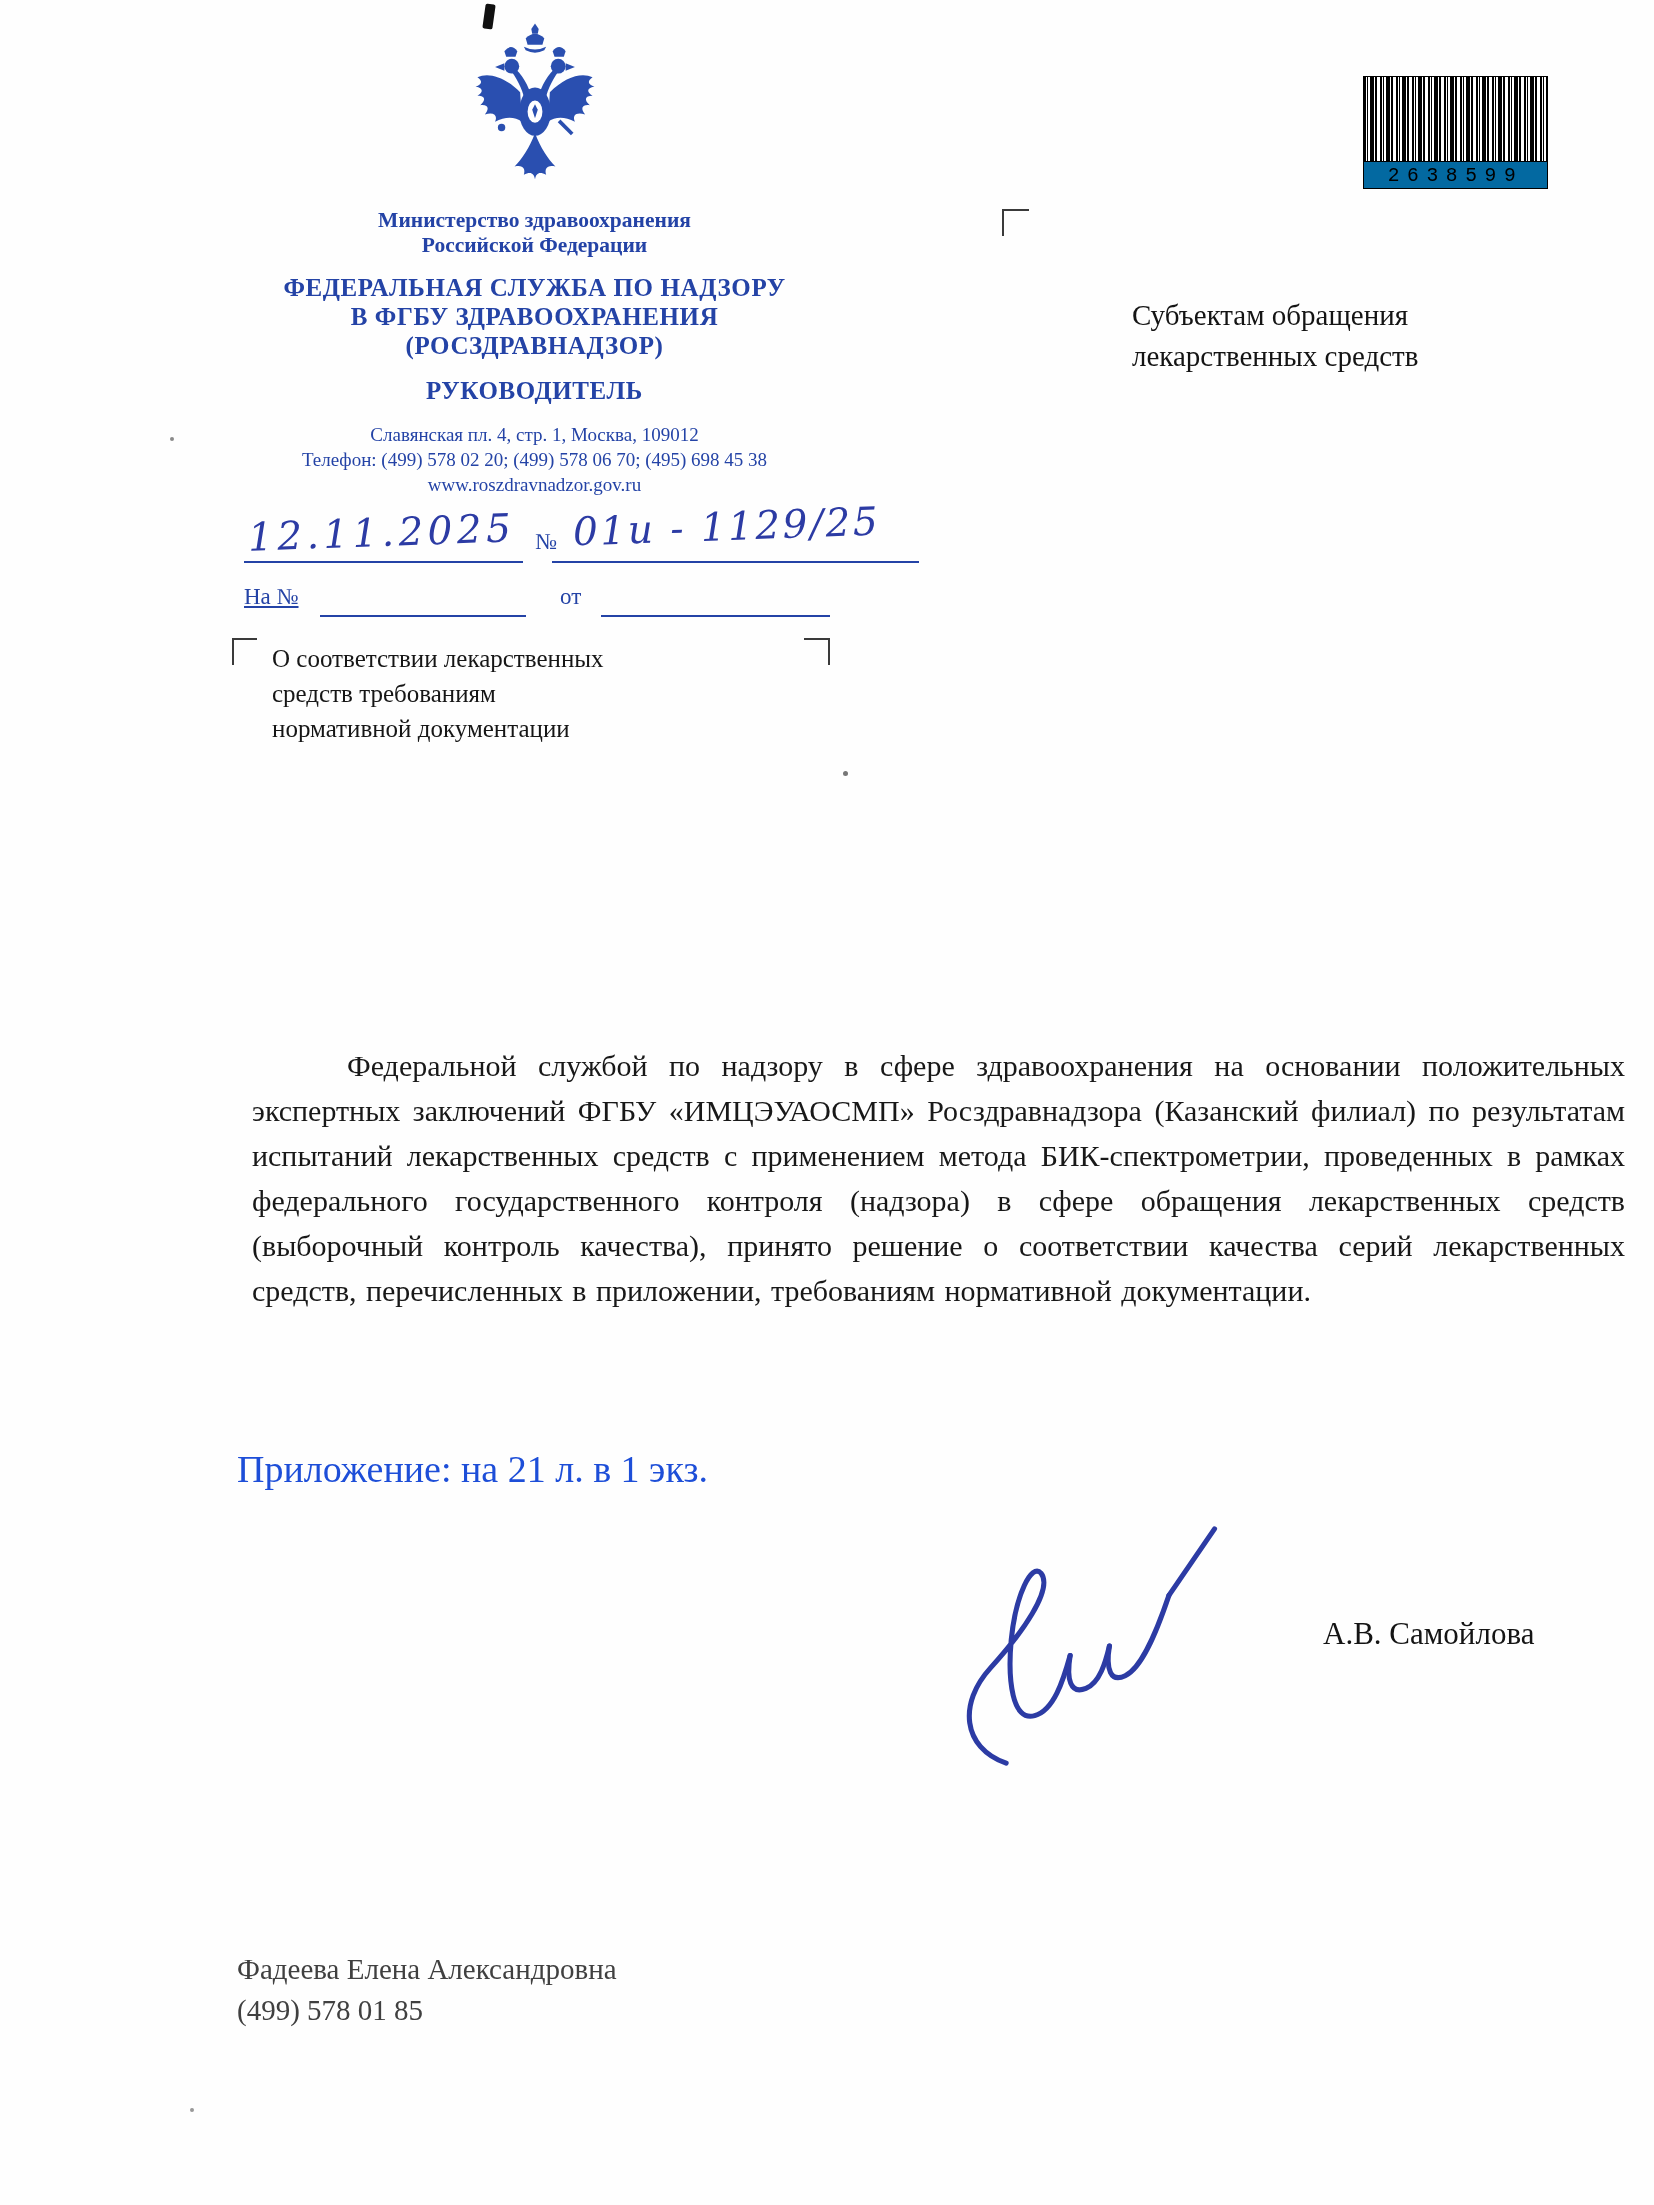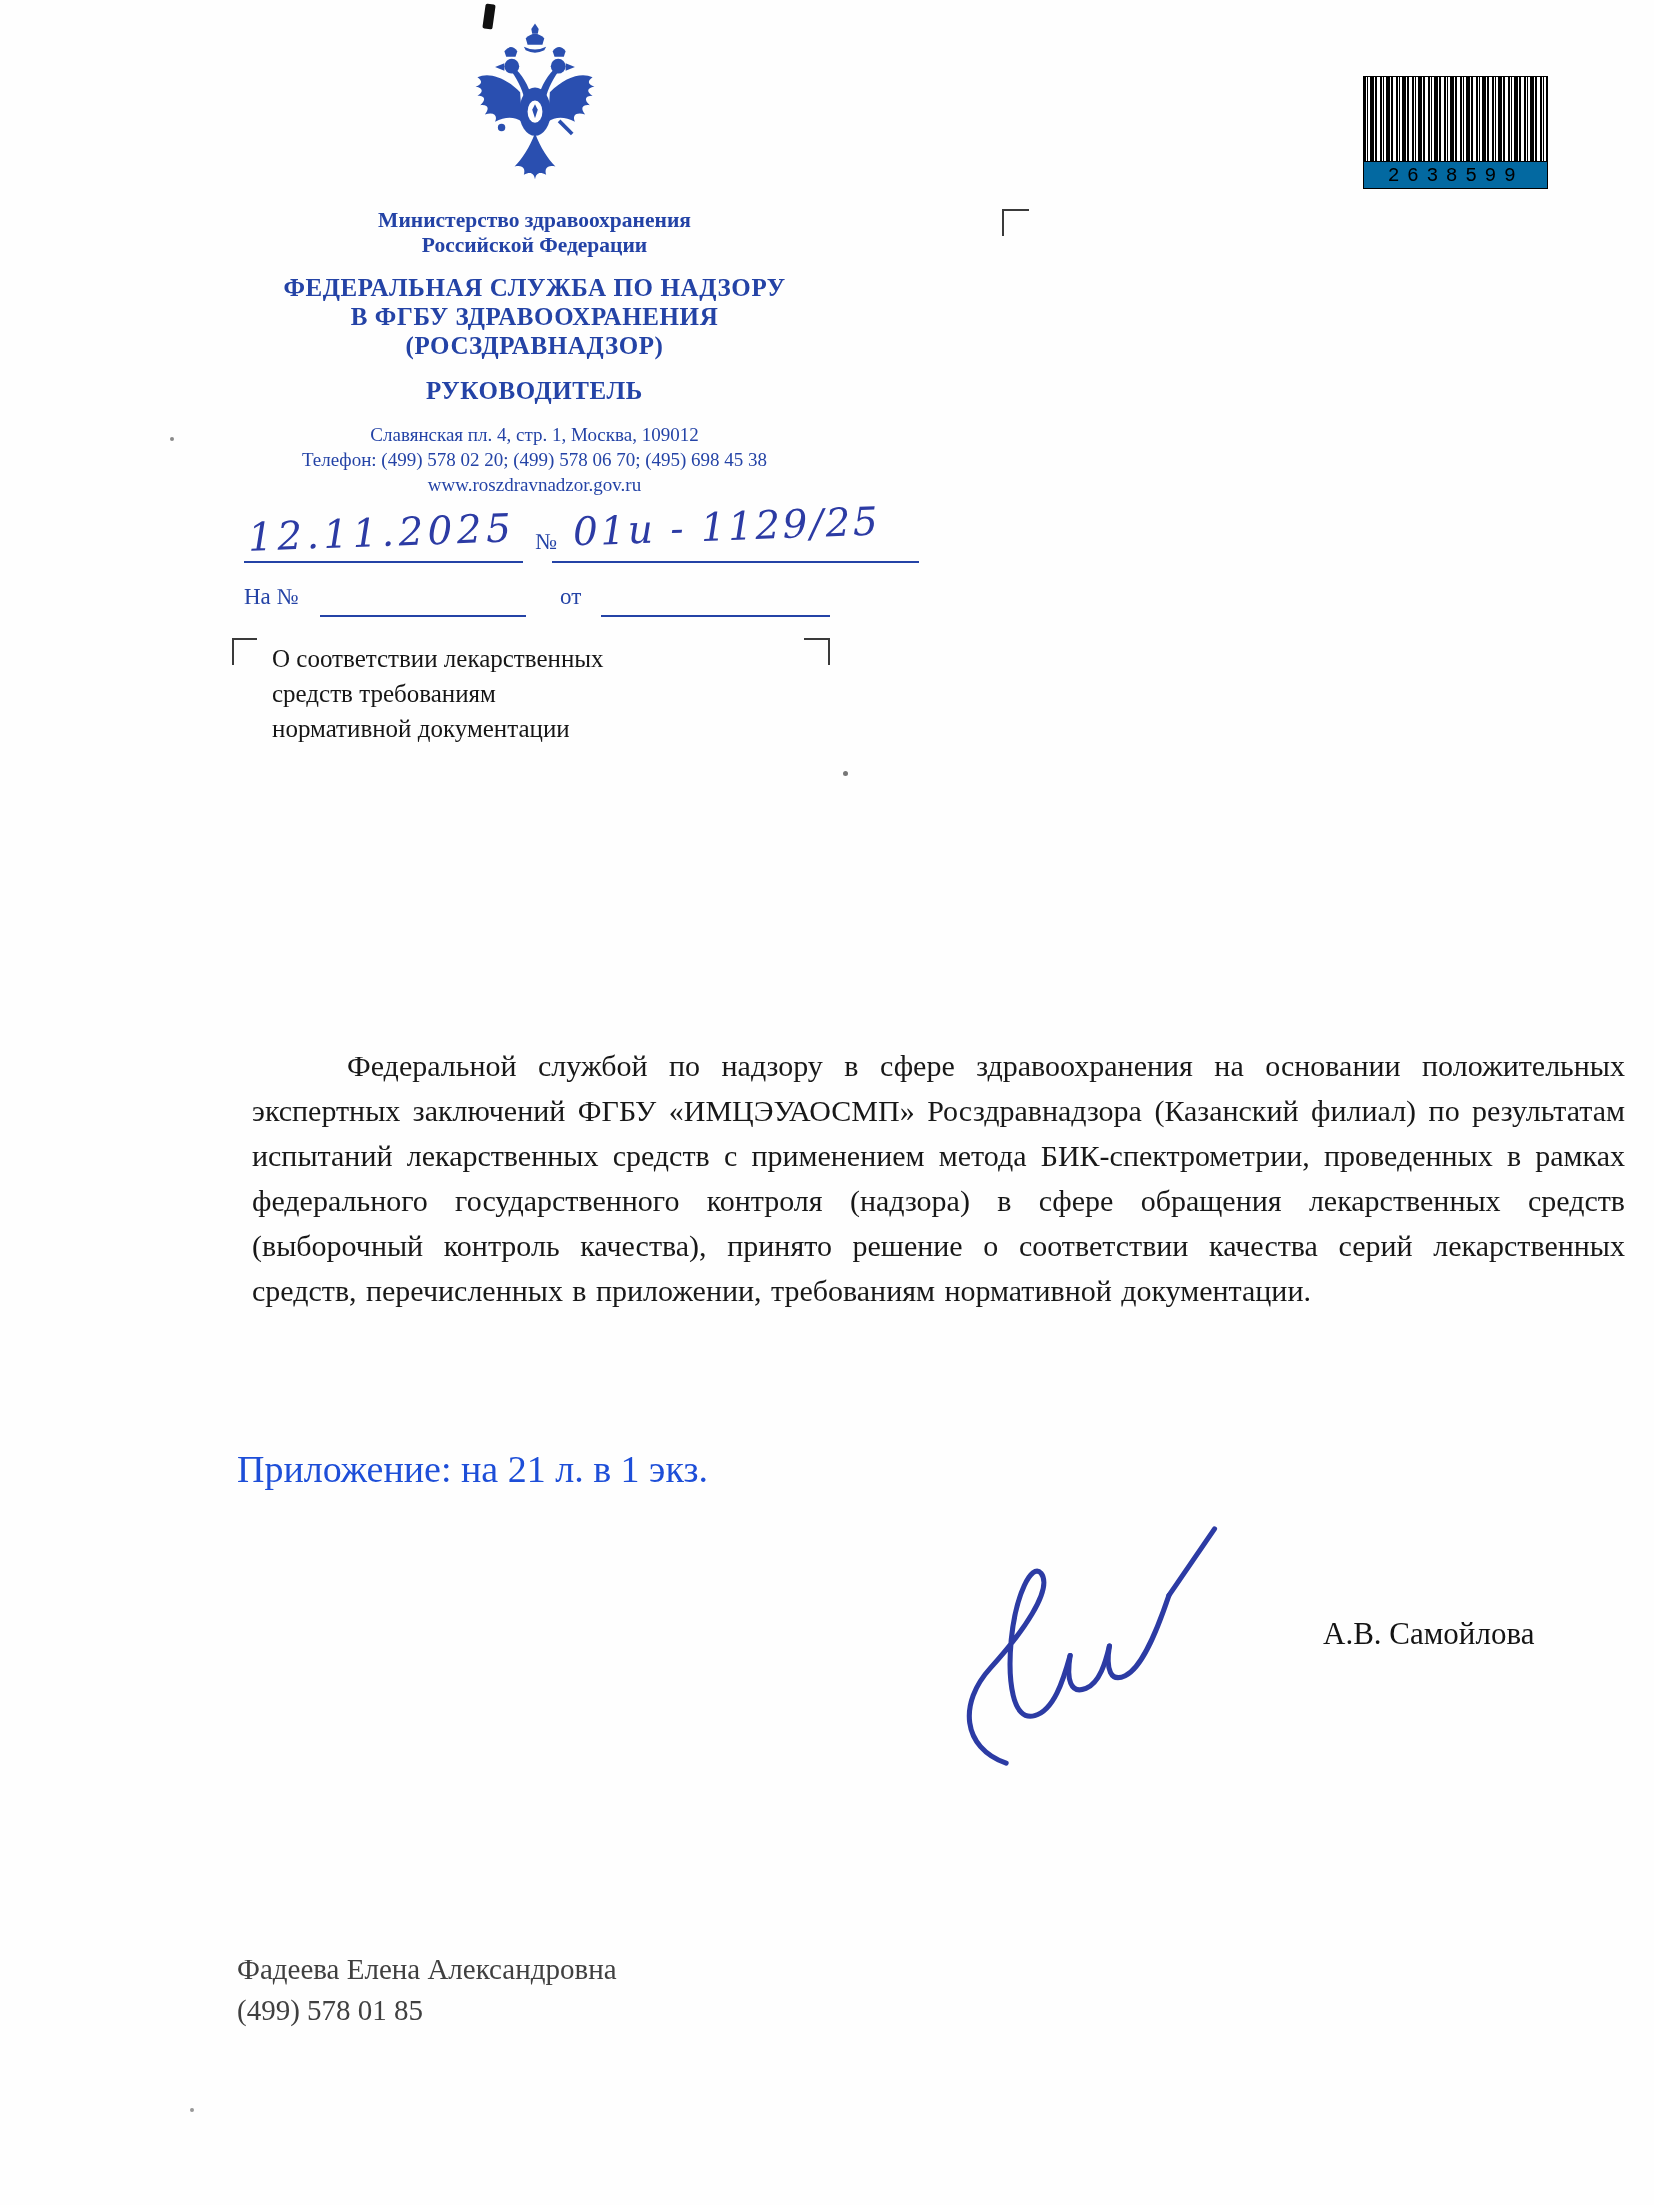--- a/index.html
+++ b/index.html
@@ -146,28 +146,32 @@
     </div>
   </div>
 
   <div class="barcode">
     <div class="barcode-bars"></div>
     <div class="barcode-num">2638599</div>
   </div>
 
   <div class="mark" style="left:1002px; top:209px; width:26.6px; height:1.9px;"></div>
   <div class="mark" style="left:1002px; top:209px; width:1.9px; height:26.6px;"></div>
+  <div class="recipient">
+    <div>Субъектам обращения</div>
+    <div>лекарственных средств</div>
+  </div>
 
   <div class="uline" style="left:244px; top:561px; width:279px;"></div>
   <div class="uline" style="left:552px; top:561px; width:367px;"></div>
   <span class="abs hand hand-date">12.11.2025</span>
   <span class="abs printed no-sign">№</span>
   <span class="abs hand hand-number">01и - 1129/25</span>
 
-  <span class="printed" style="left:244px; top:584px;">На №</span>
+  <span class="printed" style="left:244px; top:584px;text-decoration:underline;">На №</span>
   <div class="uline" style="left:320px; top:615px; width:206px;"></div>
   <span class="printed" style="left:560px; top:584px;">от</span>
   <div class="uline" style="left:601px; top:615px; width:229px;"></div>
 
   <div class="mark" style="left:232px; top:638px; width:25px; height:1.9px;"></div>
   <div class="mark" style="left:232px; top:638px; width:1.9px; height:26.6px;"></div>
   <div class="mark" style="left:804px; top:638px; width:25px; height:1.9px;"></div>
   <div class="mark" style="left:828px; top:638px; width:1.9px; height:26.6px;"></div>
   <div class="subject">
     <div>О соответствии лекарственных</div>

